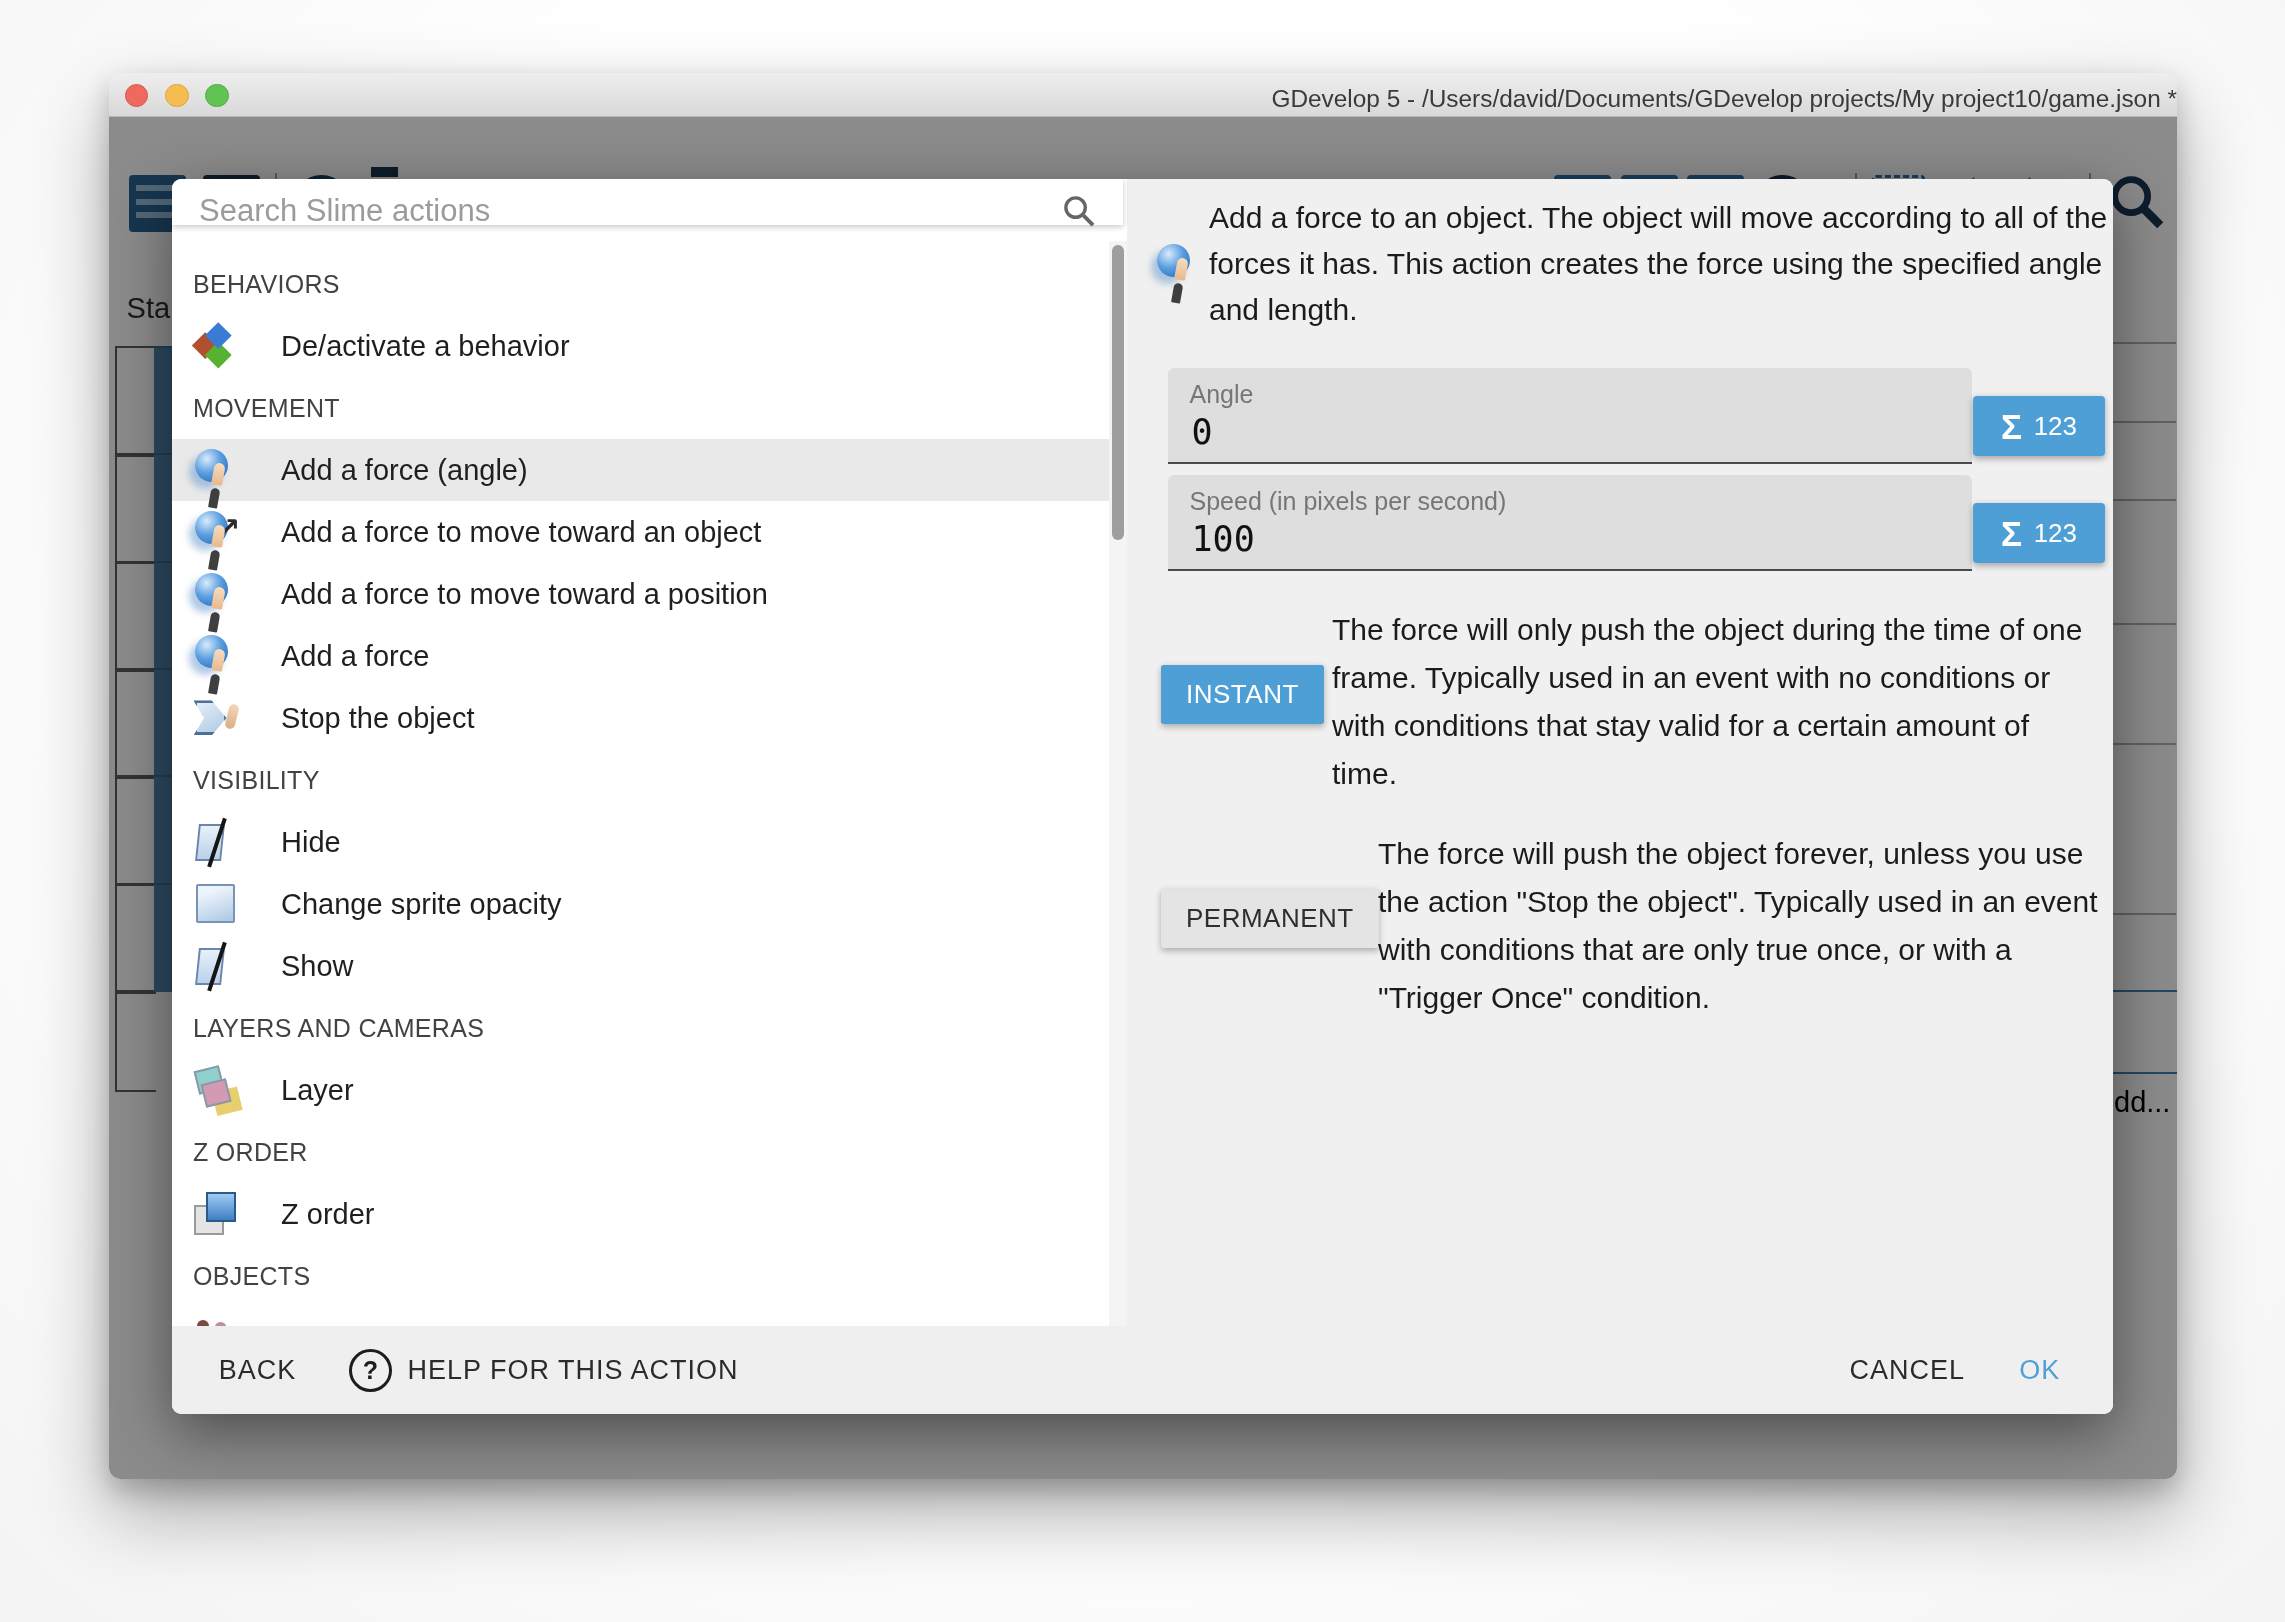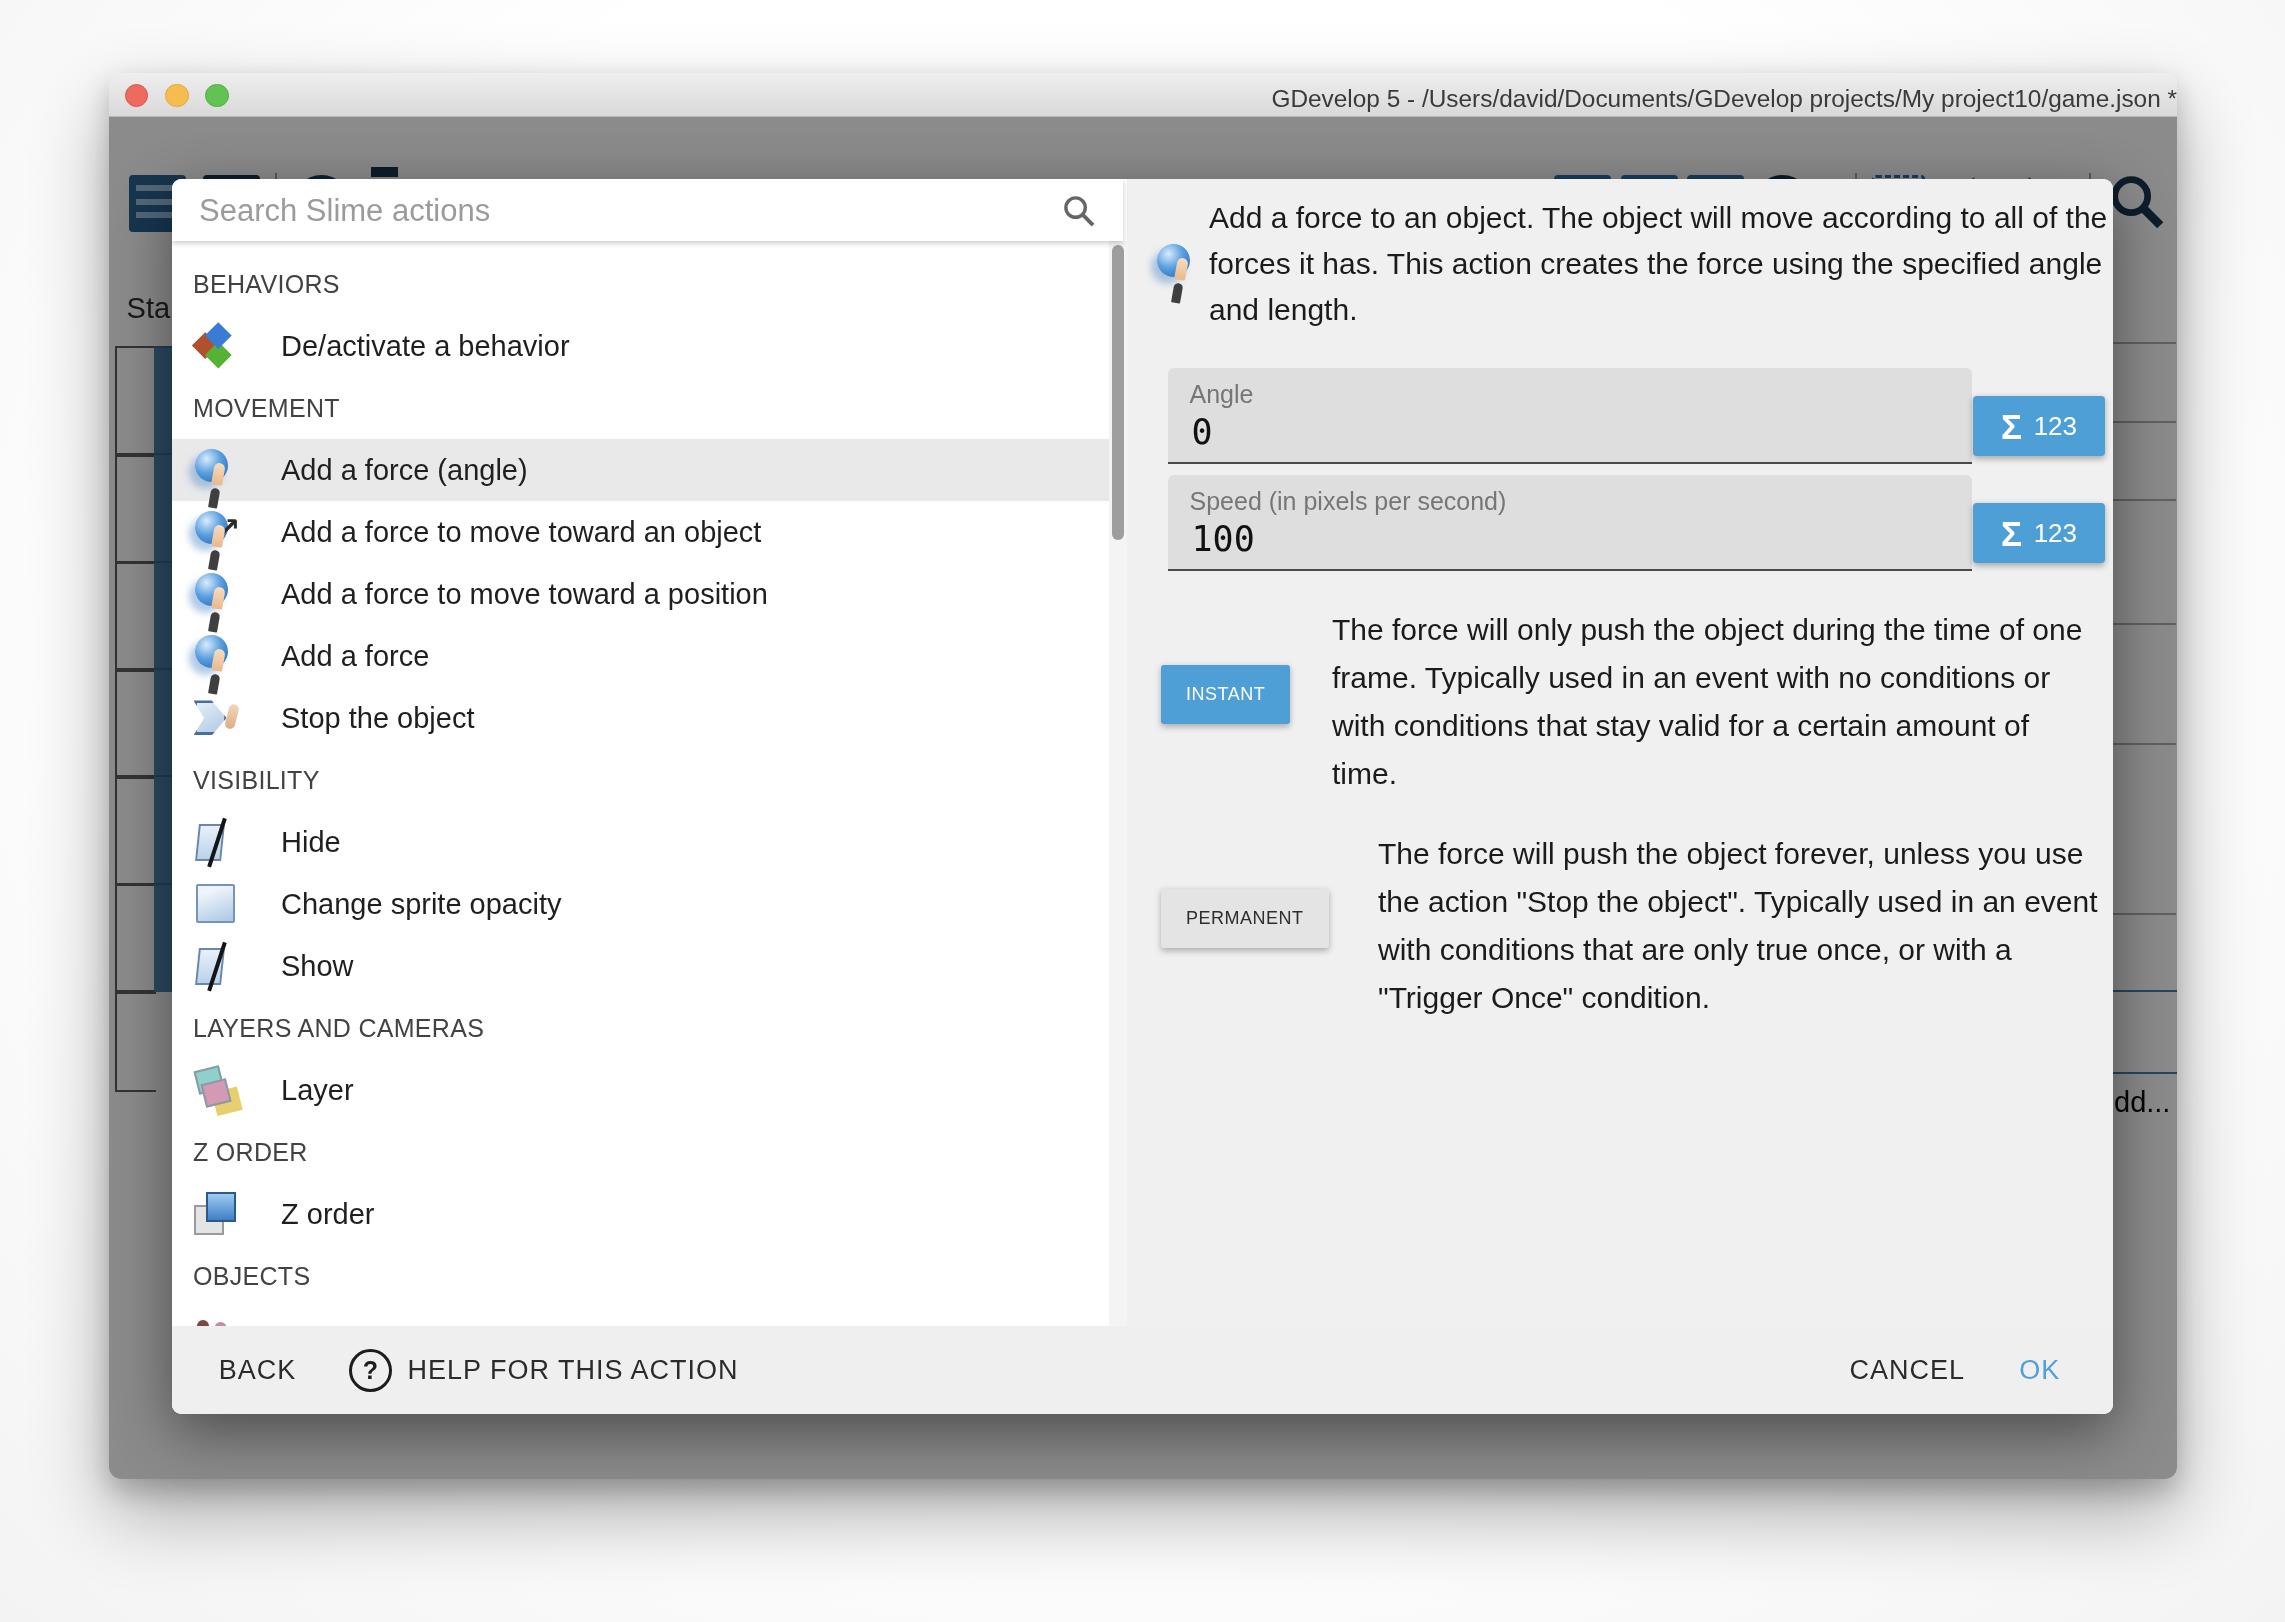--- a/index.html
+++ b/index.html
@@ -57,21 +57,21 @@
   .ev-blue{position:absolute;left:45px;width:19.5px;background:#4a7fa5;border-top:2px solid #3c6a8c;}
   .ev-line{position:absolute;height:2px;background:#a8a8a8;}
   .ev-bluebox{position:absolute;border:2.9px solid #3e7aa8;}
   .bg-add{position:absolute;font-size:29px;color:#000000;}
 
   
   .dialog{position:absolute;left:172px;top:179px;width:1941px;height:1235px;border-radius:9.8px;
           overflow:hidden;z-index:10;background:#f0f0f0;
           box-shadow:0 17.6px 59px rgba(0,0,0,.45);}
   .left-panel{position:absolute;left:0;top:0;width:955px;bottom:0;background:#ffffff;}
-  .search-bar{position:absolute;left:0;top:0;right:4px;height:62px;background:#fff;z-index:4;
+  .search-bar{position:absolute;left:0;top:0;right:4px;height:46px;background:#fff;z-index:4;
               box-shadow:0 2px 5.9px rgba(0,0,0,.22);}
   .search-bar input{position:absolute;left:25px;top:7.8px;width:839px;height:47px;border:none;outline:none;
               font-size:31px;color:#222;font-family:inherit;background:transparent;}
   .search-bar input::placeholder{color:#9b9b9b;}
   .search-bar svg{position:absolute;right:27px;top:13.7px;}
 
   .action-list{position:absolute;left:0;top:62px;right:17.6px;bottom:0;overflow:hidden;padding-top:11.7px;}
   .list-header{height:62px;line-height:62px;padding-left:21px;font-size:25px;color:#424242;letter-spacing:0.3px;}
   .list-item{position:relative;height:62px;line-height:62px;cursor:pointer;}
   .list-item.selected{background:#e9e9e9;}
@@ -131,21 +131,21 @@
   .field .flabel{position:absolute;left:21.5px;top:11.7px;font-size:25px;color:#767676;}
   .field input{position:absolute;left:21.5px;top:43px;width:751px;border:none;outline:none;background:transparent;
          font-family:"DejaVu Sans Mono","Liberation Mono",monospace;font-size:35px;color:#111;}
   .sigma-btn{position:absolute;left:846px;width:132px;height:60px;border:none;border-radius:3.9px;cursor:pointer;
          background:#4d9fd6;color:#fff;display:flex;align-items:center;justify-content:center;gap:11.7px;
          box-shadow:0 2.9px 5.9px rgba(0,0,0,.3);}
   .sigma-btn .sg{font-size:35px;font-weight:bold;line-height:1;}
   .sigma-btn .num{font-size:26px;line-height:1;}
 
   .mode-btn{position:absolute;border:none;border-radius:2.9px;cursor:pointer;height:59px;
-         font-family:inherit;font-size:18px;letter-spacing:0.5px;padding:0 25px;
+         font-family:inherit;font-size:26px;letter-spacing:0.5px;padding:0 25px;
          box-shadow:0 2.9px 5.9px rgba(0,0,0,.28);}
   .mode-btn.instant{left:34px;top:486px;background:#4d9fd6;color:#fff;}
   .mode-btn.permanent{left:34px;top:710px;background:#e4e4e4;color:#2e2e2e;}
   .mode-text{position:absolute;font-size:30px;line-height:48px;color:#1b1b1b;}
   .mode-text.instant{left:205px;top:427px;width:770px;}
   .mode-text.permanent{left:251px;top:651px;width:731px;}
 
   
   .footer{position:absolute;left:0;right:0;top:1147px;height:88px;background:#efefef;z-index:6;
           display:flex;align-items:center;}

